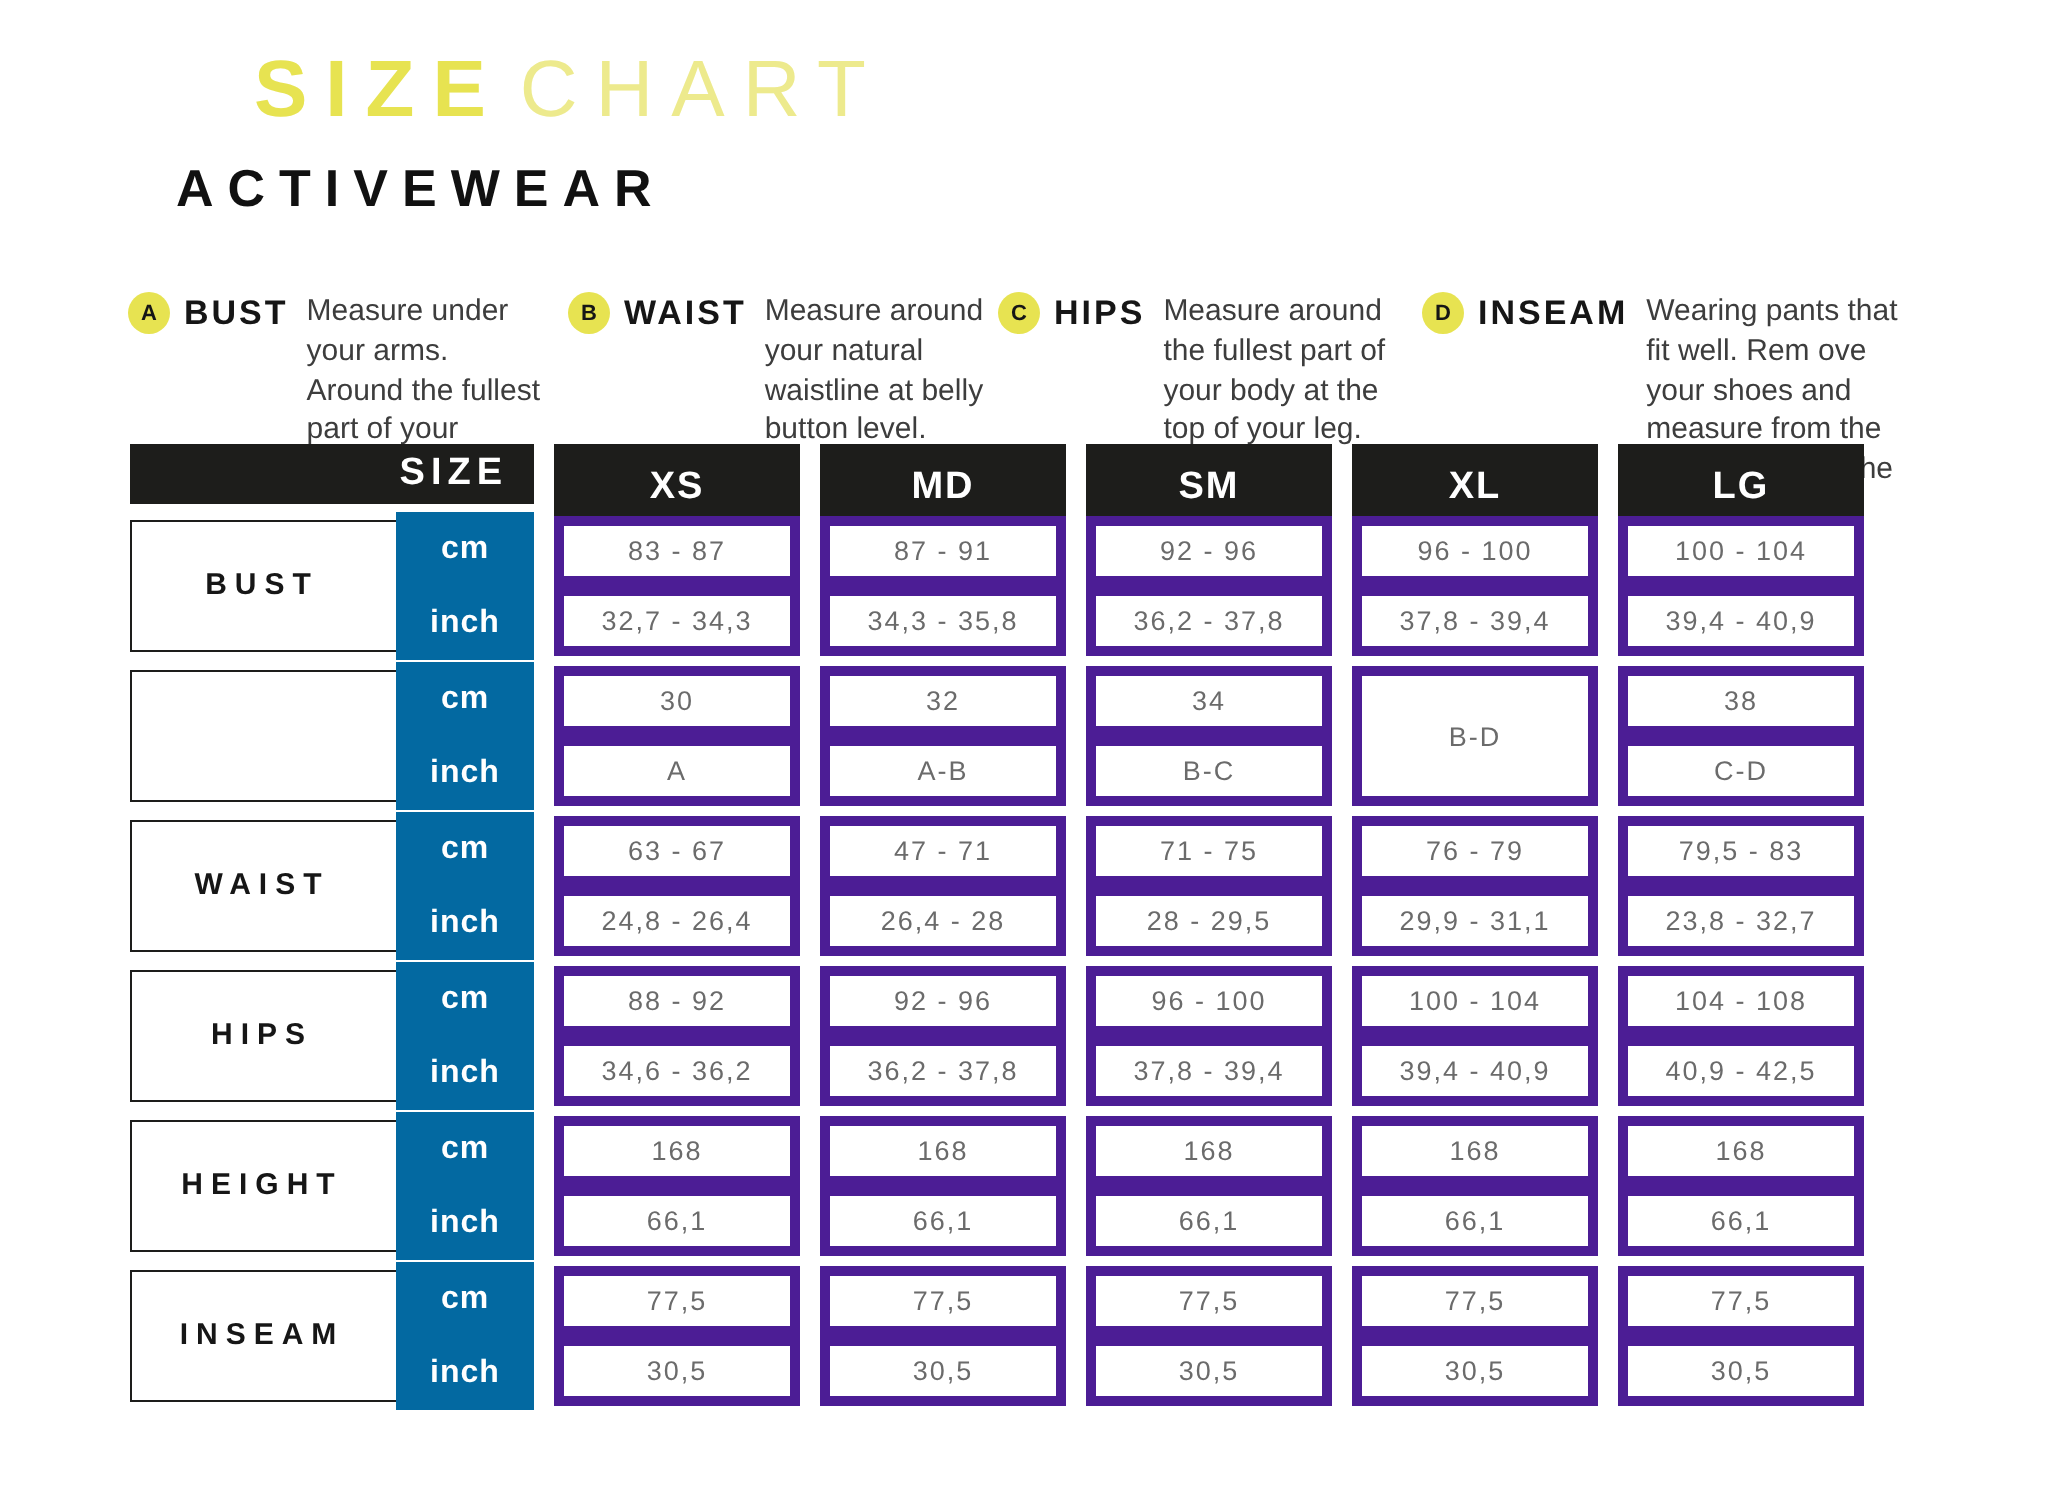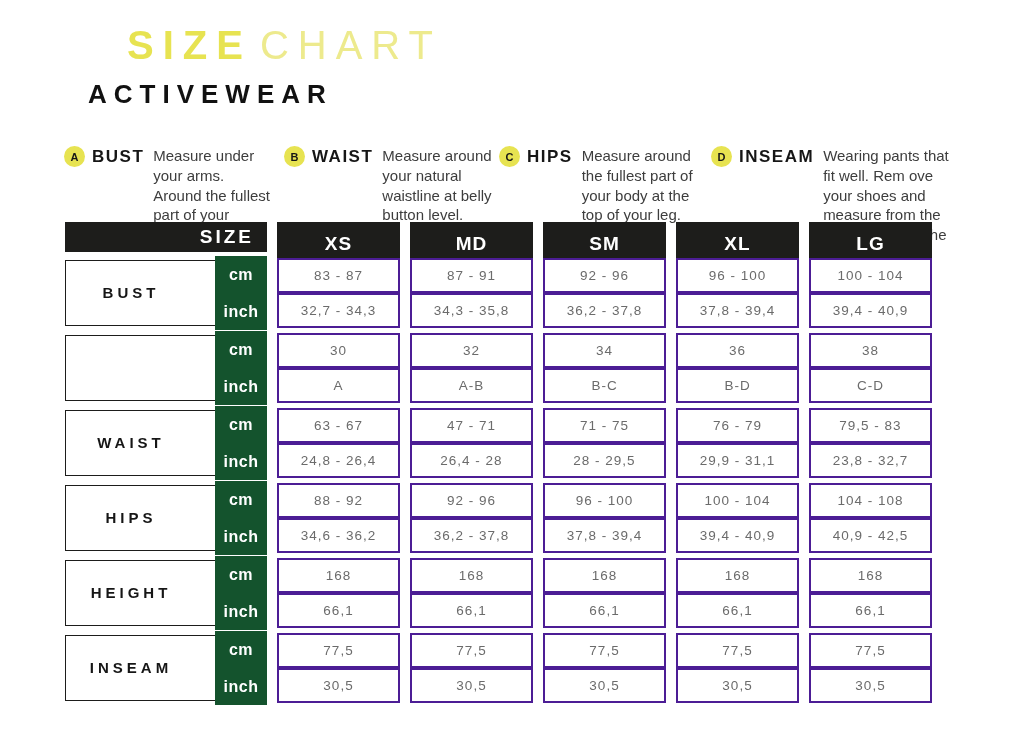--- a/index.html
+++ b/index.html
@@ -61,30 +61,30 @@
     width:202px; height:66px; margin-top:2px;
     border:1.5px solid #1d1d1b; background:#fff; position:relative;
   }
   .row-label-text {
     position:absolute; left:0; top:0; bottom:0; width:130px;
     display:flex; align-items:center; justify-content:center; text-align:center;
     font-size:15px; font-weight:700; letter-spacing:4px; color:#161616;
     line-height:1.55; padding:0 4px;
   }
   .unit-box {
-    position:absolute; right:-1px; top:-5px; width:52px; height:74px;
-    background:#14532d; display:flex; flex-direction:column;justify-content:flex-end;
+    position:absolute; right:-1px; top:-5px; width:69px; height:74px;
+    background:#0369a1; display:flex; flex-direction:column;justify-content:flex-end;
   }
   .unit-box span {
     flex:1; display:flex; align-items:center; justify-content:center;
     color:#fff; font-size:16px; font-weight:800; letter-spacing:0.5px;
   }
   .data-col { width:123px; margin-left:10px; display:flex; flex-direction:column; height:70px; }
   .data-cell {
-    flex:1; border:2px solid #4c1d95; background:#fff;
+    flex:1; border:5px solid #4c1d95; background:#fff;
     display:flex; align-items:center; justify-content:center;
     font-size:13.5px; color:#6b6b6b; letter-spacing:1px; white-space:nowrap;
   }
 </style>
 </head>
 <body>
 
 <div class="page">
 
   <div class="title-block">
@@ -173,21 +173,20 @@
         </div>
         <div class="data-col">
           <div class="data-cell">32</div>
           <div class="data-cell">A-B</div>
         </div>
         <div class="data-col">
           <div class="data-cell">34</div>
           <div class="data-cell">B-C</div>
         </div>
         <div class="data-col">
-          <div class="data-cell">36</div>
           <div class="data-cell">B-D</div>
         </div>
         <div class="data-col">
           <div class="data-cell">38</div>
           <div class="data-cell">C-D</div>
         </div>
       </div>
 
       <div class="row-group">
         <div class="row-label-box">

